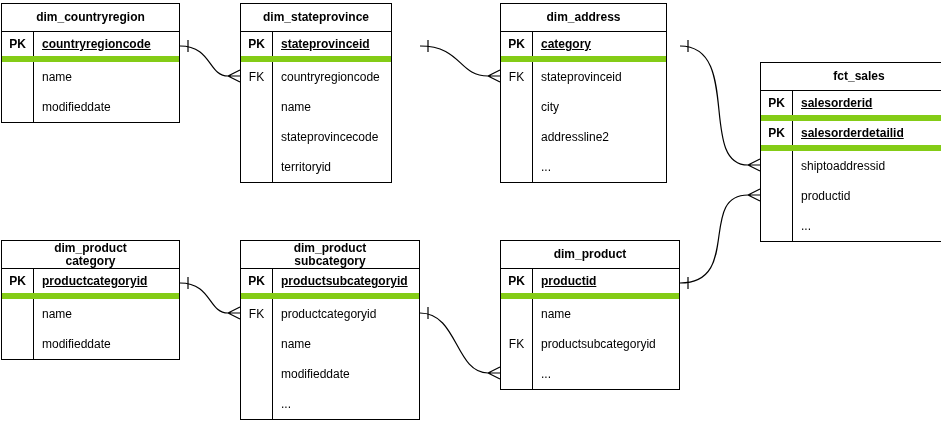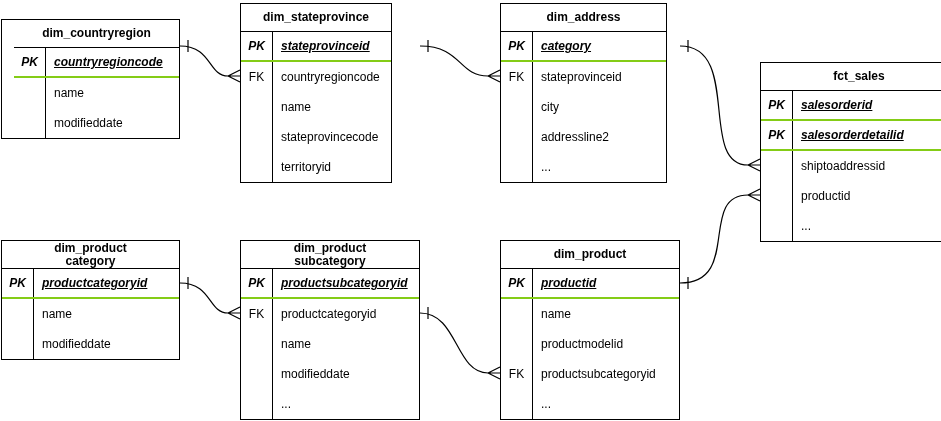--- a/index.html
+++ b/index.html
@@ -21,21 +21,21 @@
     height:28px;
     border-bottom:1px solid #000;
     display:flex;align-items:center;justify-content:center;
     font-weight:bold;font-size:12px;line-height:13px;
     text-align:center;white-space:pre-line;
     box-sizing:border-box;
   }
   .entity-row{
     display:flex;height:30px;box-sizing:border-box;
   }
-  .entity-row.pk-row{border-bottom:2px solid #84cc16;font-style:italic;}
+  .entity-row.pk-row{border-bottom:6px solid #84cc16;}
   .key-cell{
     flex:0 0 32px;width:32px;
     border-right:1px solid #000;
     display:flex;align-items:center;justify-content:center;
     font-size:12px;box-sizing:border-box;
   }
   .key-cell.pk{font-weight:bold;}
   .attr-cell{
     flex:1;display:flex;align-items:center;
     padding-left:8px;font-size:12px;
@@ -74,21 +74,21 @@
         <path class="conn" d="M 188 277 L 188 289"></path>
         <path class="conn" d="M 228 313 L 240 307 M 228 313 L 240 313 M 228 313 L 240 319"></path>
       </g>
       <g>
         <path class="conn" d="M 420 313 C 458 313 455 373 488 373"></path>
         <path class="conn" d="M 428 307 L 428 319"></path>
         <path class="conn" d="M 488 373 L 500 367 M 488 373 L 500 373 M 488 373 L 500 379"></path>
       </g>
     </svg>
   <div id="tables">
-      <div class="entity" style="left: 1px; top: 19px; width: 179px; padding-left: 12px;">
+      <div class="entity" style="left: 1px; top: 3px; width: 179px;">
         <div class="entity-title">dim_countryregion</div>
         <div class="entity-row pk-row">
           <div class="key-cell pk">PK</div>
           <div class="attr-cell pk">countryregioncode</div>
         </div>
         <div class="entity-row">
           <div class="key-cell"></div>
           <div class="attr-cell">name</div>
         </div>
         <div class="entity-row">
@@ -207,24 +207,20 @@
       </div>
       <div class="entity" style="left: 500px; top: 240px; width: 180px;">
         <div class="entity-title">dim_product</div>
         <div class="entity-row pk-row">
           <div class="key-cell pk">PK</div>
           <div class="attr-cell pk">productid</div>
         </div>
         <div class="entity-row">
           <div class="key-cell"></div>
           <div class="attr-cell">name</div>
-        </div>
-        <div class="entity-row">
-          <div class="key-cell"></div>
-          <div class="attr-cell">productmodelid</div>
         </div>
         <div class="entity-row">
           <div class="key-cell">FK</div>
           <div class="attr-cell">productsubcategoryid</div>
         </div>
         <div class="entity-row">
           <div class="key-cell"></div>
           <div class="attr-cell">...</div>
         </div>
       </div>

